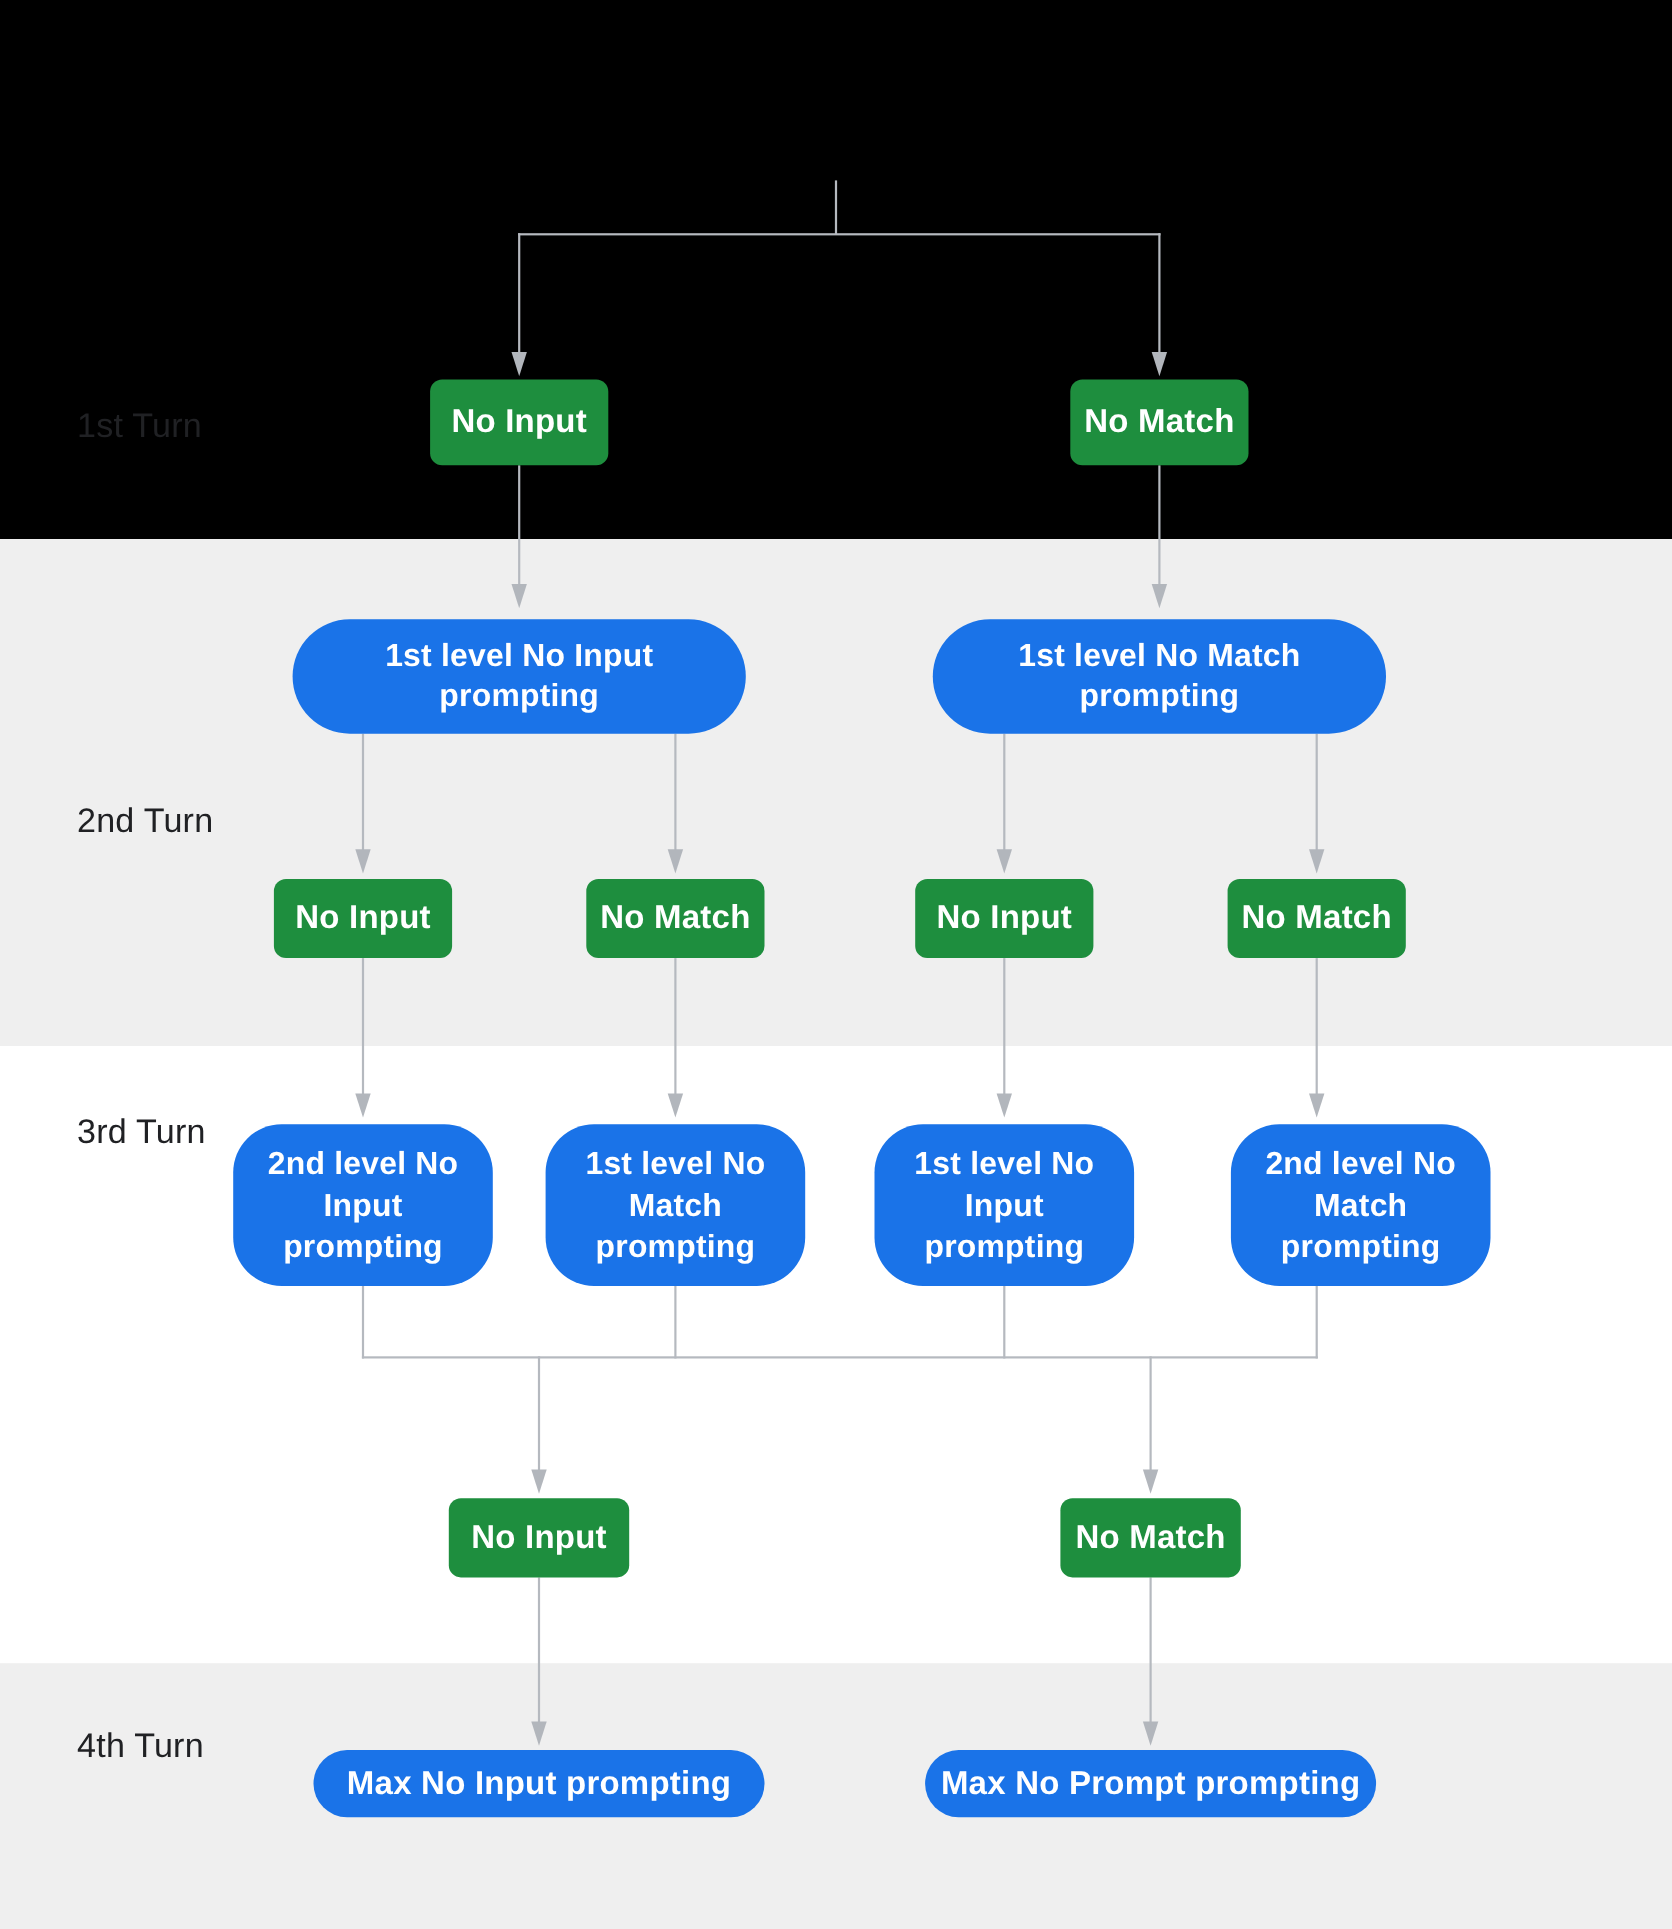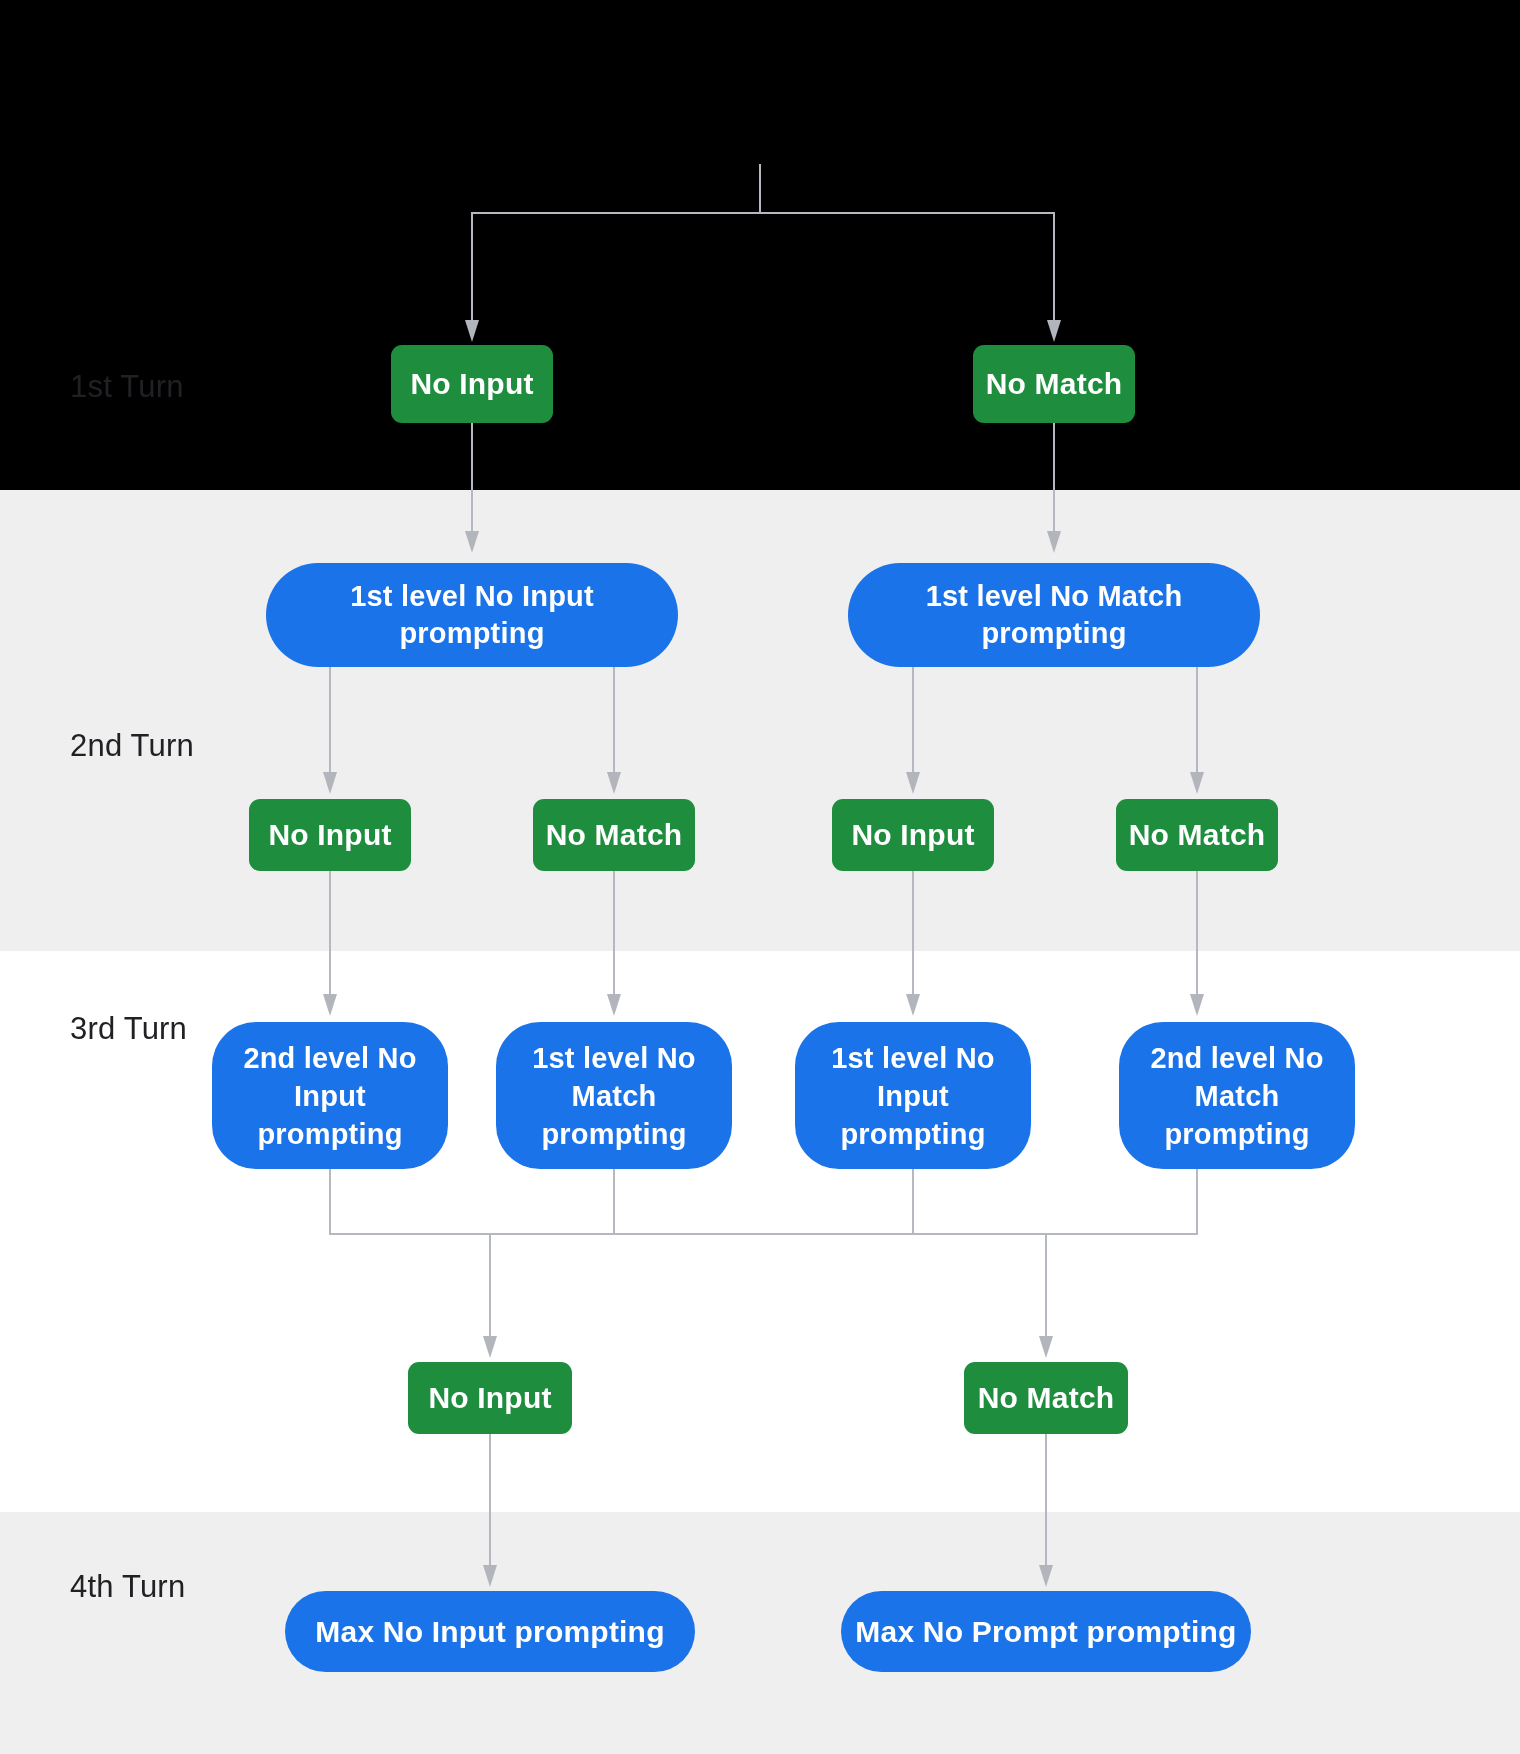--- a/index.html
+++ b/index.html
@@ -36,21 +36,21 @@
     box-sizing:border-box;
   }
   .blue{background:var(--blue);}
   .green{background:var(--green);}
   .pill-lg{width:500px;height:80px;border-radius:40px;font-size:31px;}
   .pill-md{width:412px;height:104px;border-radius:52px;font-size:29px;line-height:37px;padding:0 30px;}
   .box-sm{width:162px;height:78px;border-radius:11px;font-size:30px;}
   .box-sm2{width:162px;height:72px;border-radius:11px;font-size:30px;}
   .box-sm3{width:164px;height:72px;border-radius:11px;font-size:30px;}
   .rbox{width:236px;height:147px;border-radius:44px;font-size:29px;line-height:38px;padding:0 8px;}
-  .pill-max{width:410px;height:81px;border-radius:41px;font-size:30px;}
+  .pill-max{width:410px;height:61px;border-radius:41px;font-size:30px;}
 
   .stem{position:absolute;width:2px;background:var(--line);}
   .hline{position:absolute;height:2px;background:var(--line);}
   .ah{
     position:absolute;width:0;height:0;
     border-left:7px solid transparent;
     border-right:7px solid transparent;
     border-top:22px solid var(--head);
   }
 </style>

